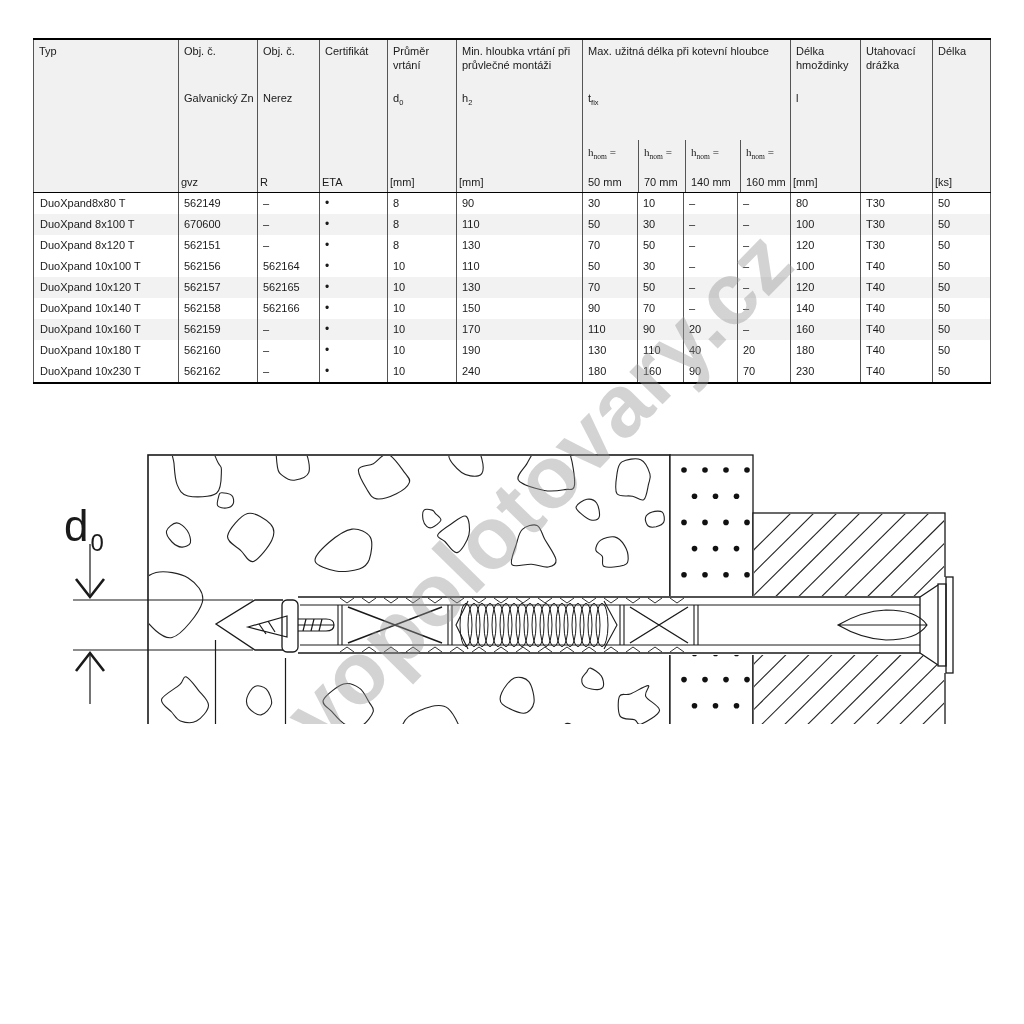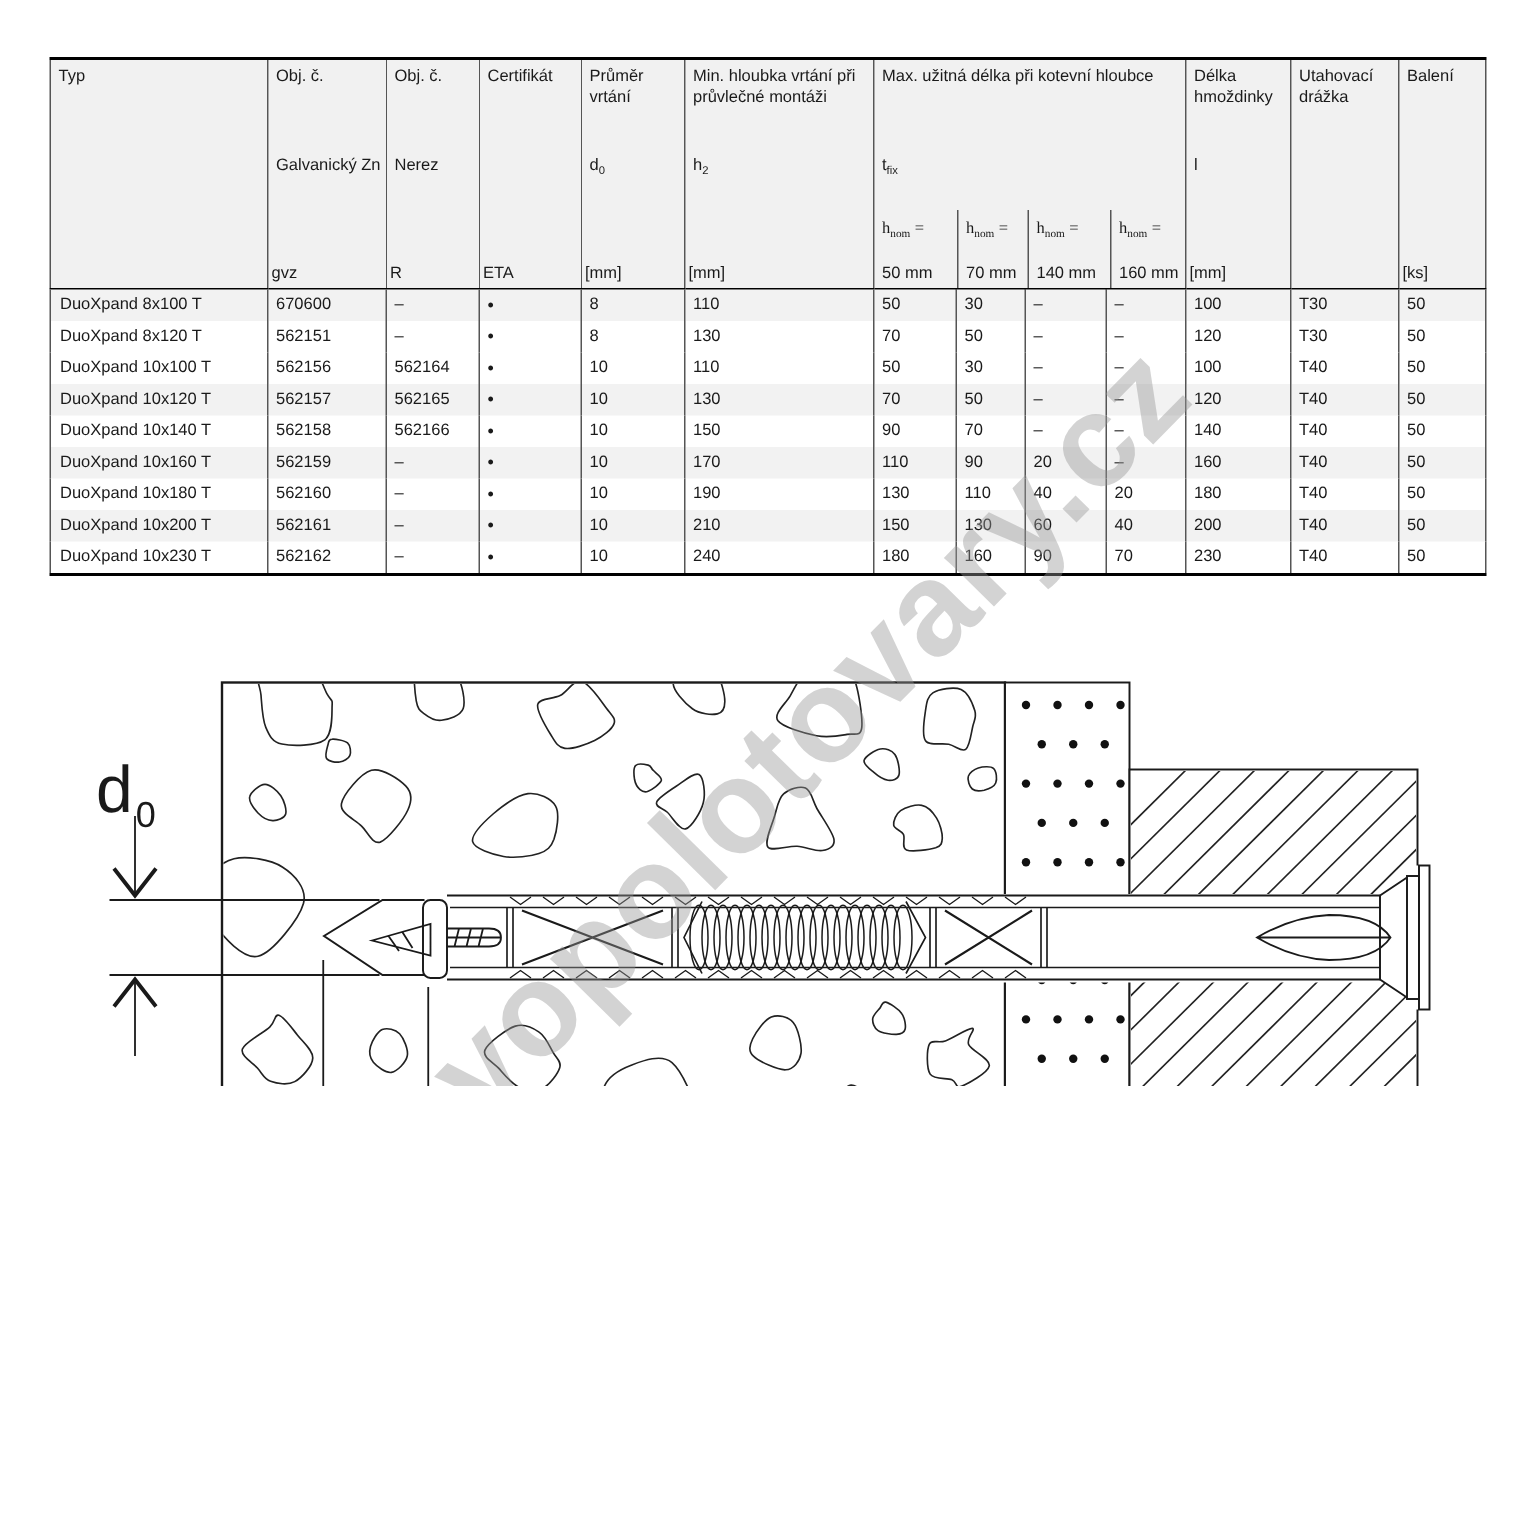--- a/index.html
+++ b/index.html
@@ -9,21 +9,21 @@
   #tblwrap{position:absolute;left:33px;top:38px;z-index:1;}
   table.data{border-collapse:collapse;table-layout:fixed;width:957px;
              border-top:2px solid #000;border-bottom:2px solid #000;
              border-left:1px solid #555;border-right:1px solid #555;
              font-size:11px;}
   th,td{font-weight:normal;text-align:left;vertical-align:top;padding:0;}
   th.hc{position:relative;height:152px;background:#f1f1f1;border-left:1px solid #555;
         border-bottom:1px solid #000;}
   th.hc.first{border-left:none;}
   .h-top{position:absolute;top:5px;left:5px;right:2px;line-height:1.25;}
-  .h-mid{position:absolute;top:52px;left:5px;right:0;line-height:1.25;margin-top:12px;}
+  .h-mid{position:absolute;top:52px;left:5px;right:0;line-height:1.25;}
   .h-bot{position:absolute;bottom:4px;left:2px;}
   .sub{font-size:7.5px;vertical-align:-3px;}
   .eq{margin-left:3px;}
   .h-subgrid{position:absolute;left:0;right:0;top:100px;bottom:0;display:flex;}
   .h-subcell{position:relative;flex:none;border-left:1px solid #555;}
   .h-subcell.first{border-left:none;}
   .sub-sym{position:absolute;top:6px;left:5px;white-space:nowrap;font-family:Liberation Serif, serif;}
   .sub-val{position:absolute;bottom:4px;left:5px;white-space:nowrap;}
   td.c{height:21px;line-height:21px;padding-left:5px;border-left:1px solid #555;
        white-space:nowrap;overflow:hidden;}
@@ -113,26 +113,41 @@
         </th>
         <th class="hc">
           <div class="h-top">Délka hmoždinky</div>
           <div class="h-mid">l</div>
           <div class="h-bot">[mm]</div>
         </th>
         <th class="hc">
           <div class="h-top">Utahovací drážka</div>
         </th>
         <th class="hc">
-          <div class="h-top">Balení</div>
+          <div class="h-top">Délka</div>
           <div class="h-bot">[ks]</div>
         </th>
       </tr>
     </thead>
     <tbody>
+          <tr>
+            <td class="c first">DuoXpand8x80 T</td>
+            <td class="c">562149</td>
+            <td class="c">–</td>
+            <td class="c dot">•</td>
+            <td class="c">8</td>
+            <td class="c">90</td>
+            <td class="c">30</td>
+            <td class="c">10</td>
+            <td class="c">–</td>
+            <td class="c">–</td>
+            <td class="c">80</td>
+            <td class="c">T30</td>
+            <td class="c">50</td>
+          </tr>
           <tr class="alt">
             <td class="c first">DuoXpand 8x100 T</td>
             <td class="c">670600</td>
             <td class="c">–</td>
             <td class="c dot">•</td>
             <td class="c">8</td>
             <td class="c">110</td>
             <td class="c">50</td>
             <td class="c">30</td>
             <td class="c">–</td>
@@ -221,35 +236,20 @@
             <td class="c">562160</td>
             <td class="c">–</td>
             <td class="c dot">•</td>
             <td class="c">10</td>
             <td class="c">190</td>
             <td class="c">130</td>
             <td class="c">110</td>
             <td class="c">40</td>
             <td class="c">20</td>
             <td class="c">180</td>
-            <td class="c">T40</td>
-            <td class="c">50</td>
-          </tr>
-          <tr class="alt">
-            <td class="c first">DuoXpand 10x200 T</td>
-            <td class="c">562161</td>
-            <td class="c">–</td>
-            <td class="c dot">•</td>
-            <td class="c">10</td>
-            <td class="c">210</td>
-            <td class="c">150</td>
-            <td class="c">130</td>
-            <td class="c">60</td>
-            <td class="c">40</td>
-            <td class="c">200</td>
             <td class="c">T40</td>
             <td class="c">50</td>
           </tr>
           <tr>
             <td class="c first">DuoXpand 10x230 T</td>
             <td class="c">562162</td>
             <td class="c">–</td>
             <td class="c dot">•</td>
             <td class="c">10</td>
             <td class="c">240</td>

